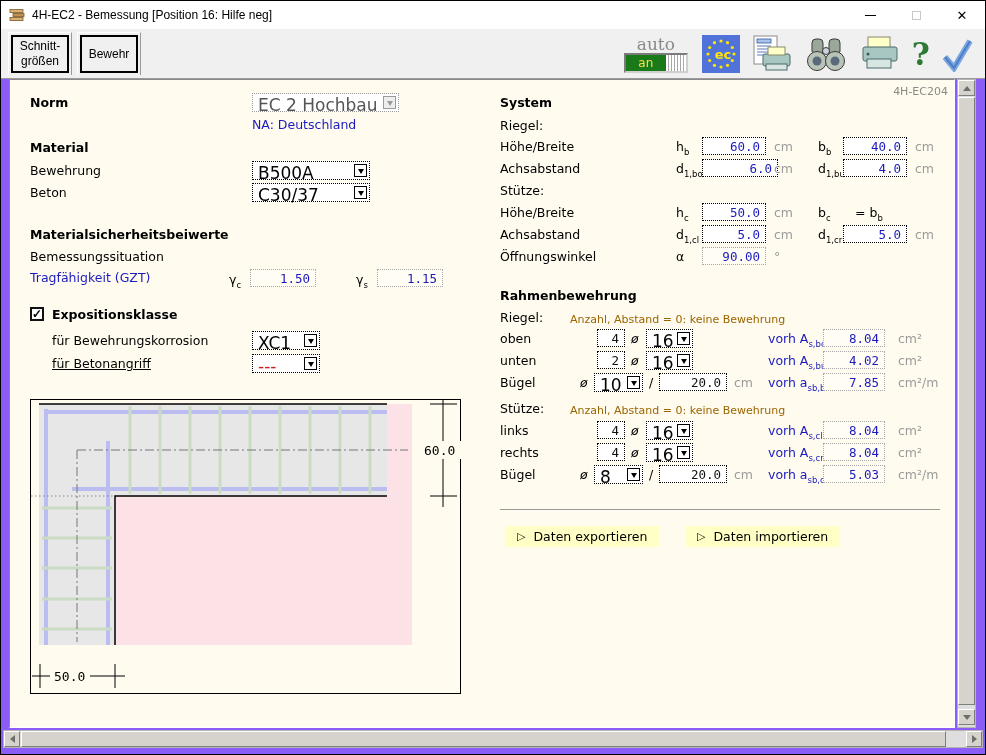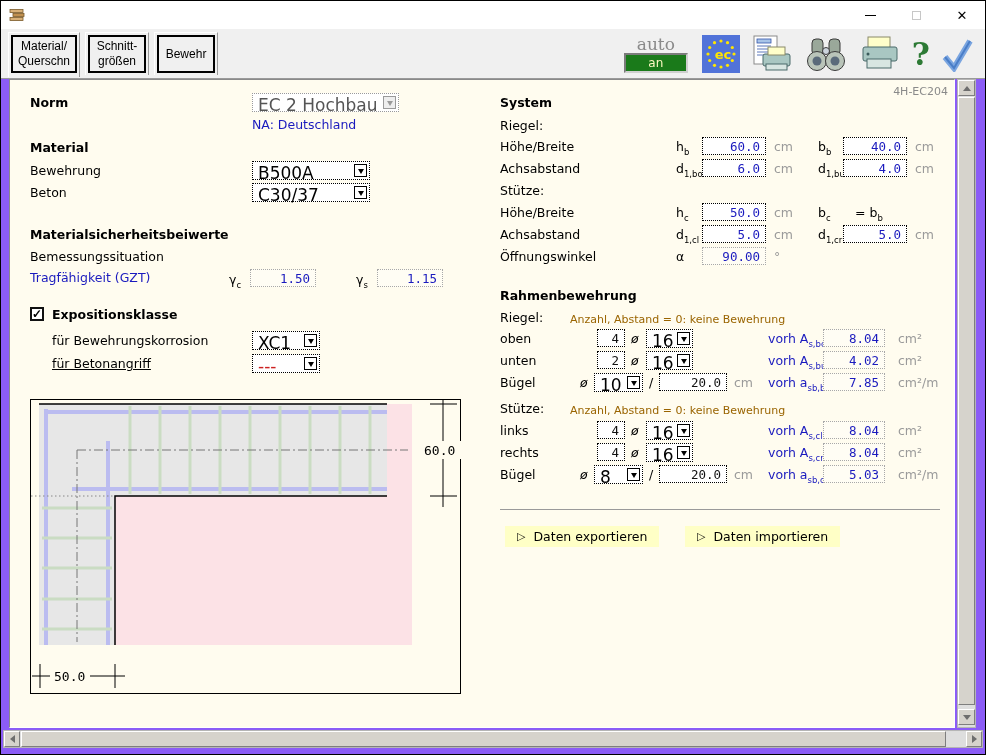--- a/index.html
+++ b/index.html
@@ -20,21 +20,21 @@
            border-bottom:1px solid #9a9a9a;}
   .tabs{position:absolute;left:7px;top:3px;display:flex;align-items:flex-start;gap:5px;}
   .tab{background:#f0f0f0;border:1px solid #9a9a9a;border-bottom:none;padding:2px;border-top-color:#fff;border-left-color:#fff;}
   .tab-inner{border:2px solid #000;padding:2px 5px;text-align:center;font-size:12px;line-height:15px;color:#000;min-width:58px;}
   .tab.active{padding-bottom:4px;}
   .tab-inner.single{padding-top:10px;padding-bottom:9px;}
   .tool-icons{position:absolute;right:12px;top:3px;display:flex;align-items:center;gap:11px;height:44px;}
   .auto-toggle{width:70px;text-align:center;}
   .auto-word{font-family:"DejaVu Serif",serif;font-size:17px;color:#8a8a8a;line-height:16px;display:block;}
   .auto-switch{margin:1px auto 0;width:64px;height:20px;border:2px inset #cfcfcf;display:flex;background:#fff;}
-  .auto-on{width:60px;background:#1a7a1a;color:#fef9c3;font-size:12px;display:flex;align-items:center;justify-content:center;font-family:"DejaVu Sans",sans-serif;}
+  .auto-on{width:40px;background:#1a7a1a;color:#fde047;font-size:12px;display:flex;align-items:center;justify-content:center;font-family:"DejaVu Sans",sans-serif;}
   .auto-stripes{flex:1;background:repeating-linear-gradient(90deg,#ffffff 0 2px,#a8a8a8 2px 3px);}
   .help-glyph{font-family:"DejaVu Serif",serif;font-size:31px;font-weight:bold;color:#2d7a35;line-height:36px;}
   
   .main{position:absolute;left:0;top:78px;width:100%;height:675px;background:#8b5cf6;}
   .panel{position:absolute;left:8px;top:0;width:946px;height:649px;background:#fffcef;
          border:1px solid #8a8a8a;border-right-color:#ffffff;border-bottom-color:#ffffff;}
   
   .vscroll{position:absolute;left:956px;top:0;width:19px;height:649px;background:#dedede;border:1px solid #b5b5b5;}
   .hscroll{position:absolute;left:2px;top:651px;width:980px;height:18px;background:#dedede;border:1px solid #b5b5b5;}
   .sc-btn{position:absolute;background:#d6d3cc;border:1px solid;border-color:#fff #7e7e7e #7e7e7e #fff;display:flex;align-items:center;justify-content:center;}
@@ -75,39 +75,36 @@
 <body>
 
 <div class="window">
 
   <div class="titlebar">
     <svg class="app-icon" viewBox="0 0 18 18">
       <rect x="2" y="3.5" width="13" height="3" fill="#d8b078" stroke="#7a5a28" stroke-width="0.8"></rect>
       <rect x="5" y="7.5" width="11" height="3" fill="#c09050" stroke="#7a5a28" stroke-width="0.8"></rect>
       <rect x="2" y="11.5" width="13" height="3" fill="#d8b078" stroke="#7a5a28" stroke-width="0.8"></rect>
     </svg>
+    <span class="title-text">4H-EC2 - Bemessung [Position 16: Hilfe neg]</span>
     <div class="win-controls">
       <div class="win-btn">
           <span class="min-glyph"></span>
         </div>
       <div class="win-btn">
           <span class="max-glyph"></span>
         </div>
       <div class="win-btn">
           <span class="close-glyph">✕</span>
         </div>
     </div>
   </div>
 
   <div class="toolbar">
     <div class="tabs">
-      <div class="tab active">
-        <div class="tab-inner"><span>Material/</span><br>
-        <span>Querschn</span></div>
-      </div>
       <div class="tab">
         <div class="tab-inner"><span>Schnitt-</span><br>
         <span>größen</span></div>
       </div>
       <div class="tab">
         <div class="tab-inner single"><span>Bewehr</span></div>
       </div>
     </div>
 
     <div class="tool-icons">
@@ -287,21 +284,21 @@
       <span class="lbl" style="left:490px;top:60px;">Höhe/Breite</span>
       <span class="lbl" style="left:666px;top:60px;"><span>h</span><sub class="ss">b</sub></span>
       <div class="vbox" style="left:692px;top:57px;width:64px;">60.0</div>
       <span class="lbl gray" style="left:764px;top:60px;">cm</span>
       <span class="lbl" style="left:808px;top:60px;"><span>b</span><sub class="ss">b</sub></span>
       <div class="vbox" style="left:833px;top:57px;width:64px;">40.0</div>
       <span class="lbl gray" style="left:905px;top:60px;">cm</span>
 
       <span class="lbl" style="left:490px;top:82px;">Achsabstand</span>
       <span class="lbl" style="left:666px;top:82px;"><span>d</span><sub class="ss">1,bo</sub></span>
-      <div class="vbox" style="left:692px;top:79px;width:64px;">6.0</div>
+      <div class="vbox" style="left:692px;top:79px;width:76px;">6.0</div>
       <span class="lbl gray" style="left:764px;top:82px;">cm</span>
       <span class="lbl" style="left:808px;top:82px;"><span>d</span><sub class="ss">1,bu</sub></span>
       <div class="vbox" style="left:833px;top:79px;width:64px;">4.0</div>
       <span class="lbl gray" style="left:905px;top:82px;">cm</span>
 
       <span class="lbl" style="left:490px;top:104px;">Stütze:</span>
 
       <span class="lbl" style="left:490px;top:126px;">Höhe/Breite</span>
       <span class="lbl" style="left:666px;top:126px;"><span>h</span><sub class="ss">c</sub></span>
       <div class="vbox" style="left:692px;top:123px;width:64px;">50.0</div>

